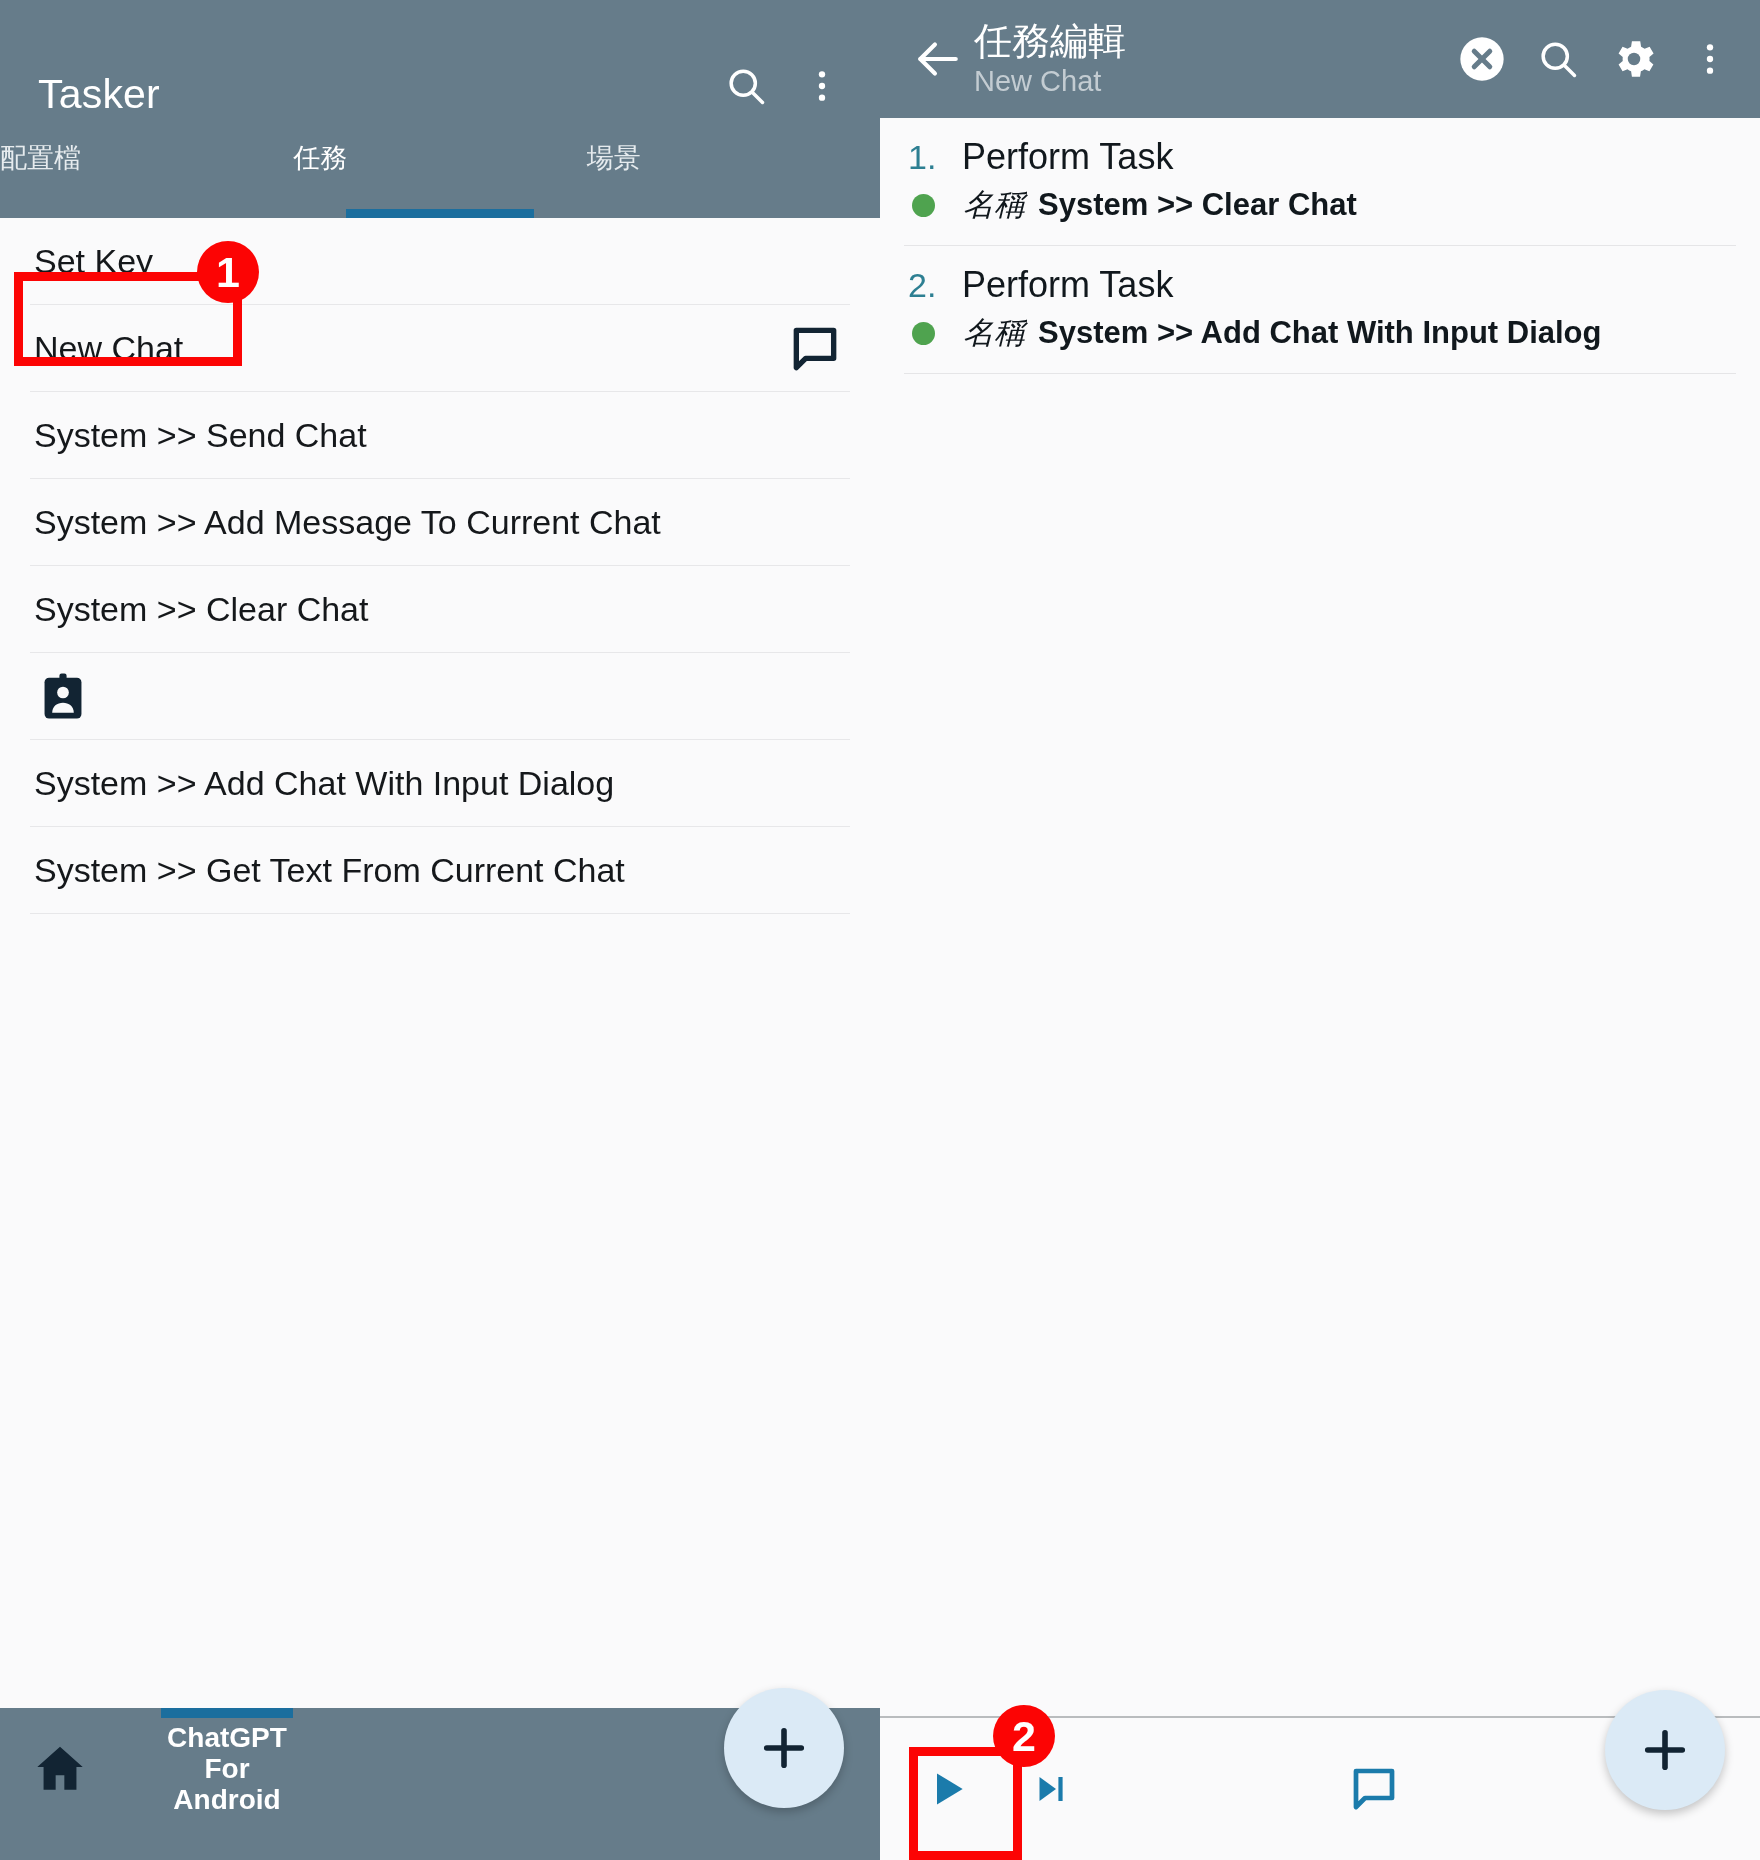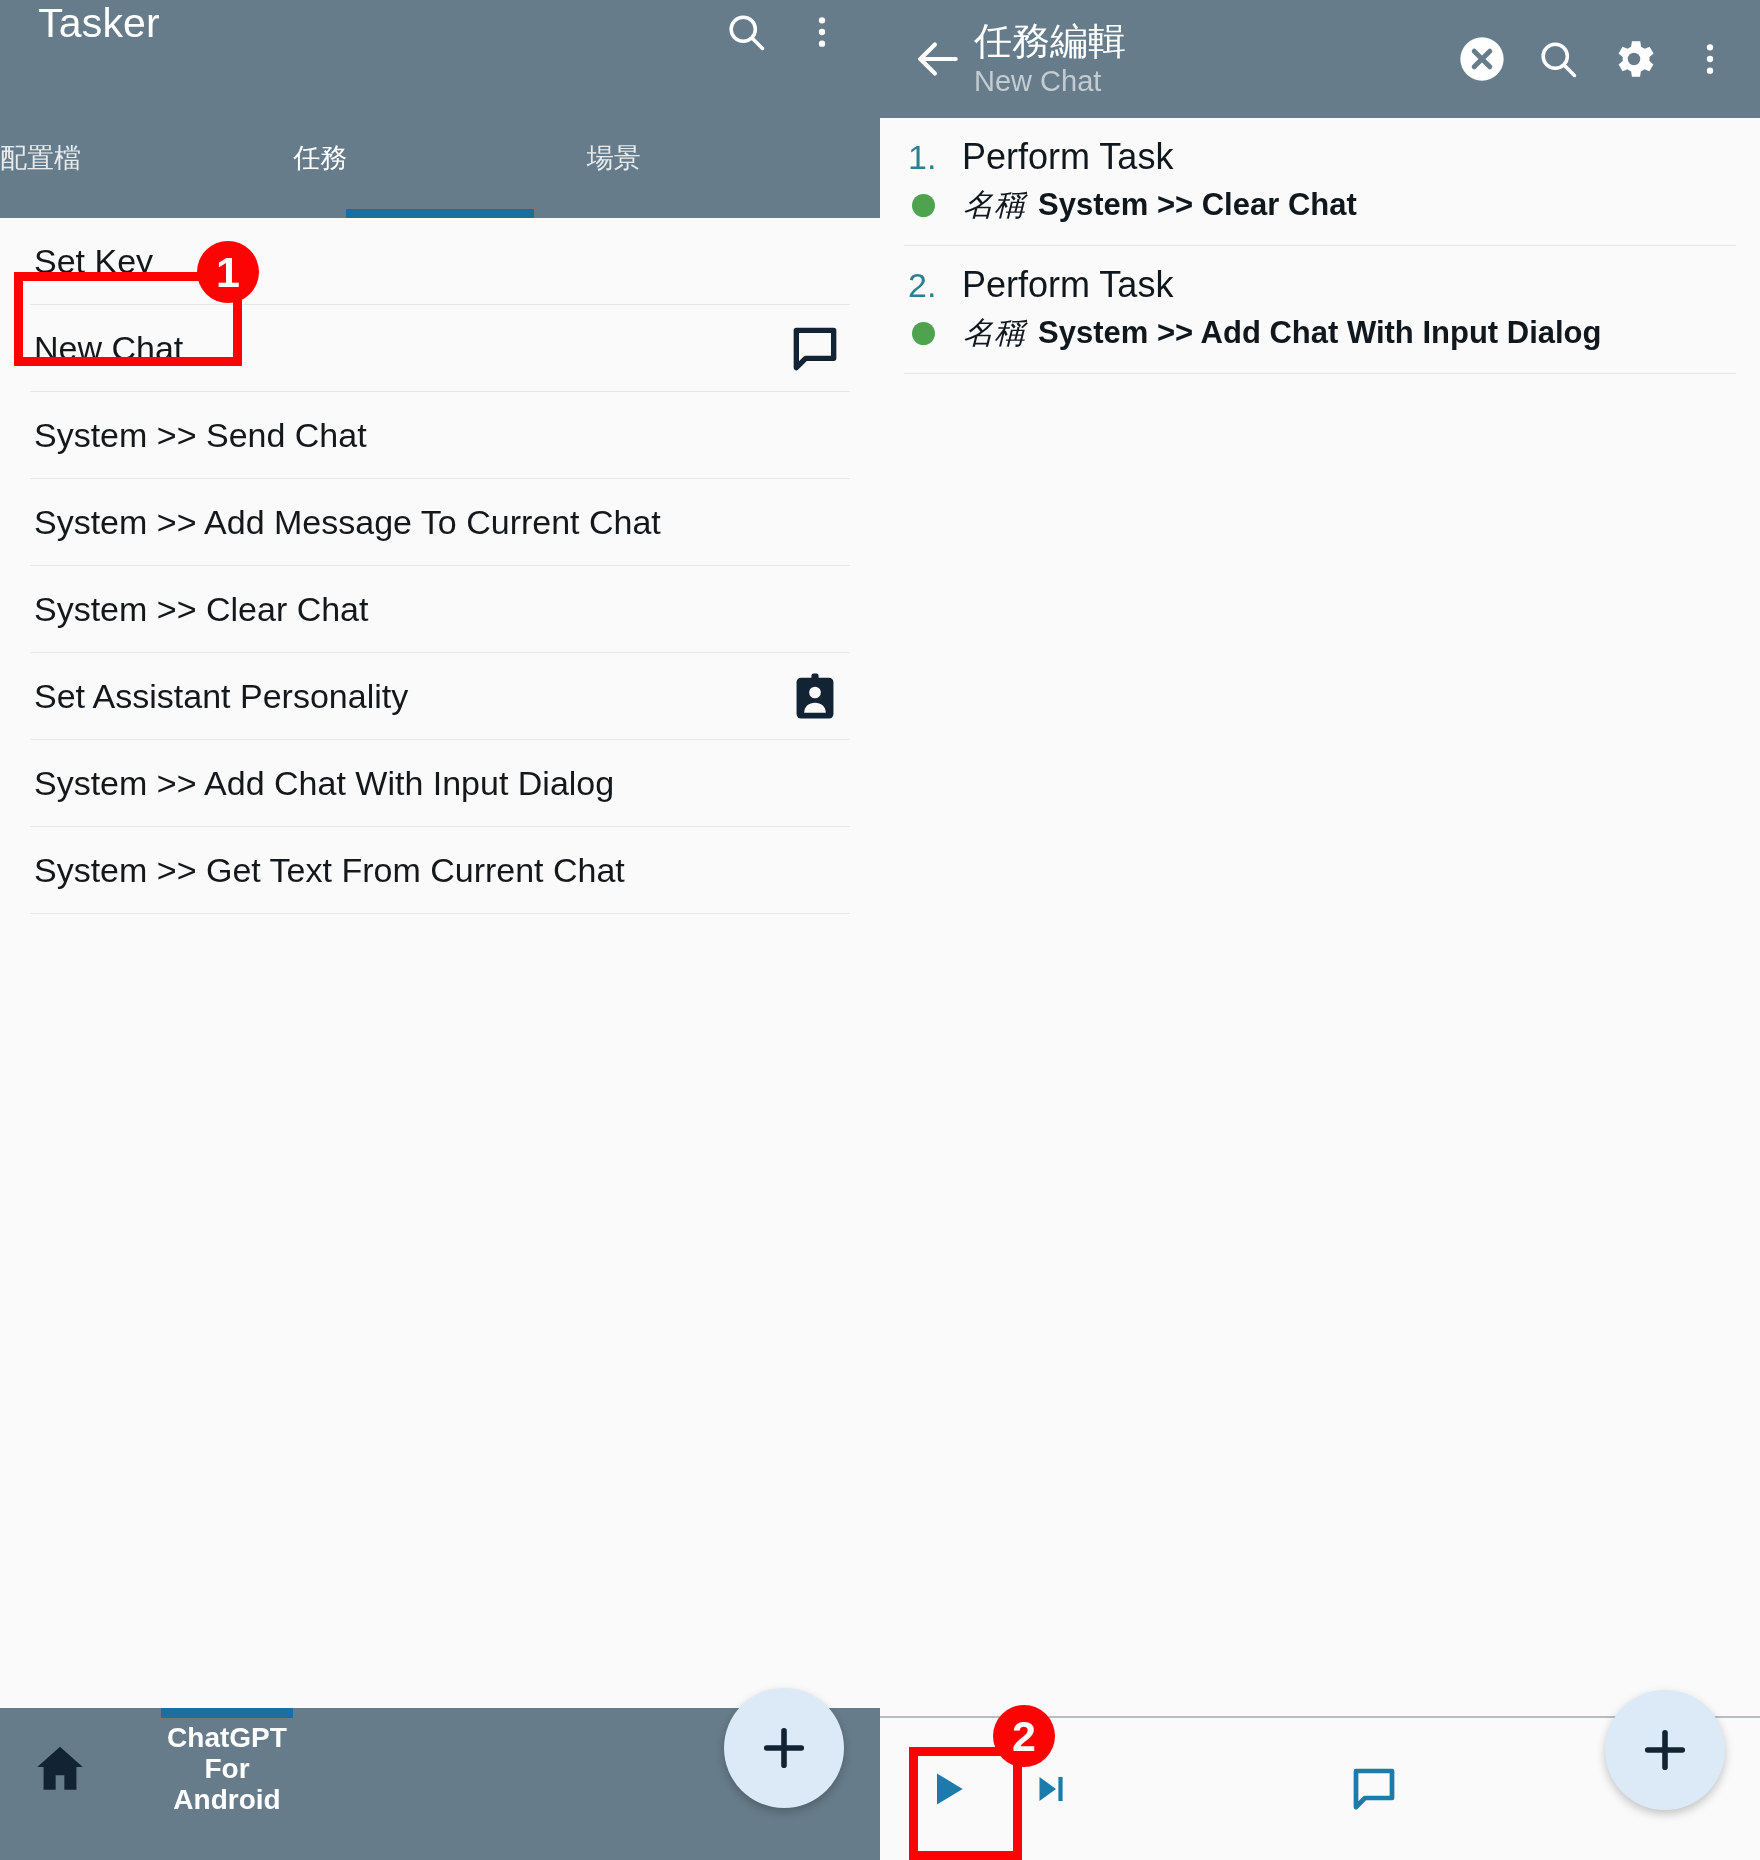--- a/index.html
+++ b/index.html
@@ -25,21 +25,21 @@
     height: 1860px;
     background: #fafafb;
     overflow: hidden;
   }
 
   .tasker-appbar {
     position: relative;
     height: 118px;
     background: #667c8a;
     display: flex;
-    align-items: flex-start;
+    align-items: flex-end;
     padding: 0 26px 0 38px;
   }
   .tasker-title {
     color: #ffffff;
     font-size: 41px;
     font-weight: 400;
     letter-spacing: .2px;
     flex: 1;
   }
   .appbar-icon {
@@ -346,21 +346,20 @@
 
       <div class="task-row">
         <div class="task-label">System &gt;&gt; Add Message To Current Chat</div>
       </div>
 
       <div class="task-row">
         <div class="task-label">System &gt;&gt; Clear Chat</div>
       </div>
 
       <div class="task-row">
-        <div class="task-label">Set Assistant Personality</div>
         <div class="task-icon">
           <svg width="54" height="54" viewBox="0 0 24 24">
             <rect x="3.8" y="3.4" width="16.4" height="18.2" rx="2" fill="#122433"></rect>
             <rect x="10.4" y="1.6" width="3.2" height="3.4" rx="1" fill="#122433"></rect>
             <circle cx="12" cy="10" r="2.6" fill="#fafafb"></circle>
             <path d="M7.2 19c0-2.8 2.2-4.4 4.8-4.4s4.8 1.6 4.8 4.4z" fill="#fafafb"></path>
           </svg>
         </div>
       </div>
 

